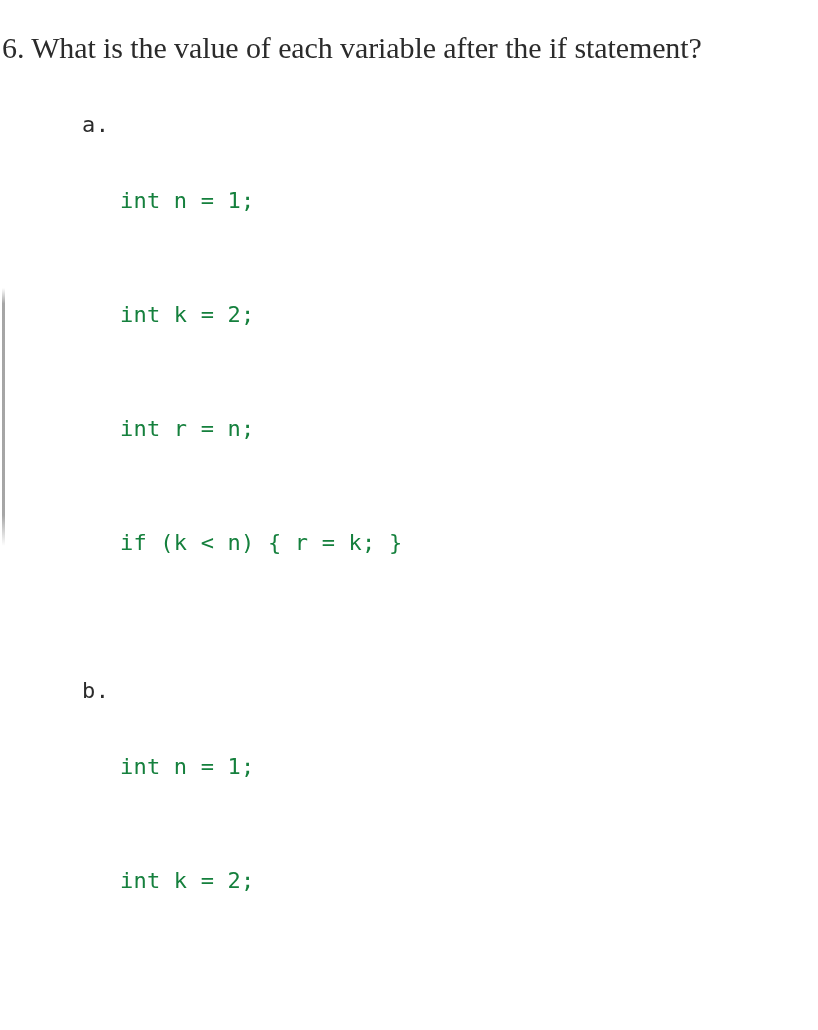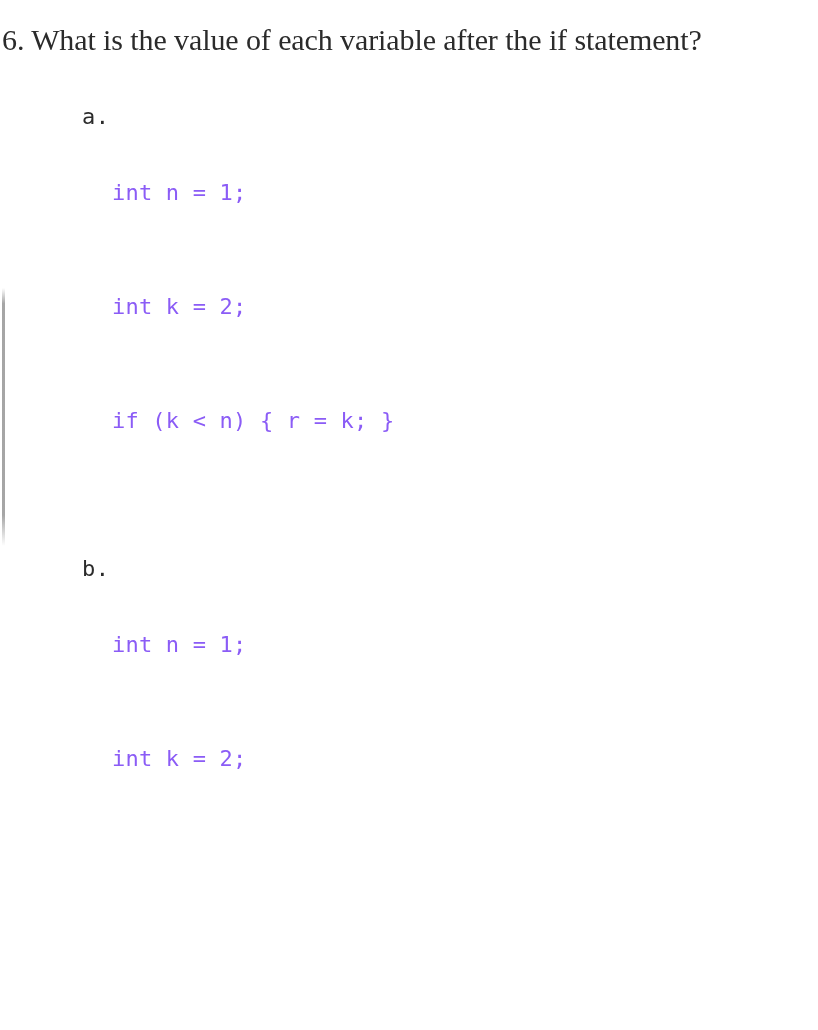--- a/index.html
+++ b/index.html
@@ -35,21 +35,21 @@
     position: absolute;
     left: 0;
     top: 0;
     width: 818px;
     height: 1030px;
   }
 
   #question-heading {
     position: absolute;
     left: 2px;
-    top: 21px;
+    top: 29px;
     width: 814px;
     margin: 0;
     font-family: "Liberation Serif", serif;
     font-size: 30px;
     font-weight: 400;
     line-height: 38px;
     color: #2b2b2b;
     white-space: nowrap;
     letter-spacing: -0.1px;
   }
@@ -74,26 +74,26 @@
     top: 0;
     width: 46px;
     font-family: "DejaVu Sans Mono", "Liberation Mono", monospace;
     font-size: 22px;
     line-height: 38px;
     color: #2b2b2b;
     letter-spacing: 0.5px;
   }
 
   .part-code {
-    margin: 0;
+    margin: 8px;
     padding: 0 0 0 112px;
     font-family: "DejaVu Sans Mono", "Liberation Mono", monospace;
     font-size: 22px;
     line-height: 38px;
-    color: #8b5cf6;
+    color: #15803d;
     white-space: pre;
     letter-spacing: 0.2px;
   }
 
   .code-line {
     display: block;
     height: 38px;
     white-space: pre;
   }
 </style>
@@ -106,20 +106,21 @@
 
   <h1 id="question-heading">6. What is the value of each variable after the if statement?</h1>
 
   <div id="parts-list">
 
     <div class="part-block">
       <div class="part-marker">a.</div>
       <div class="part-code">
         <span class="code-line">int n = 1;</span>
         <span class="code-line">int k = 2;</span>
+        <span class="code-line">int r = n;</span>
         <span class="code-line">if (k &lt; n) { r = k; }</span>
       </div>
     </div>
 
     <div class="part-block">
       <div class="part-marker">b.</div>
       <div class="part-code">
         <span class="code-line">int n = 1;</span>
         <span class="code-line">int k = 2;</span>
         

